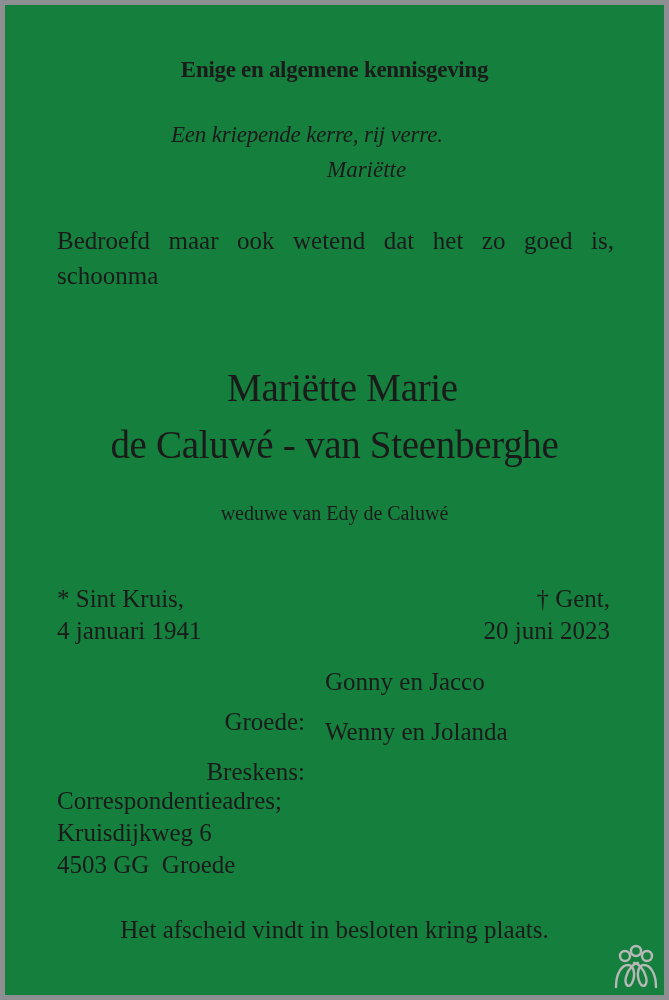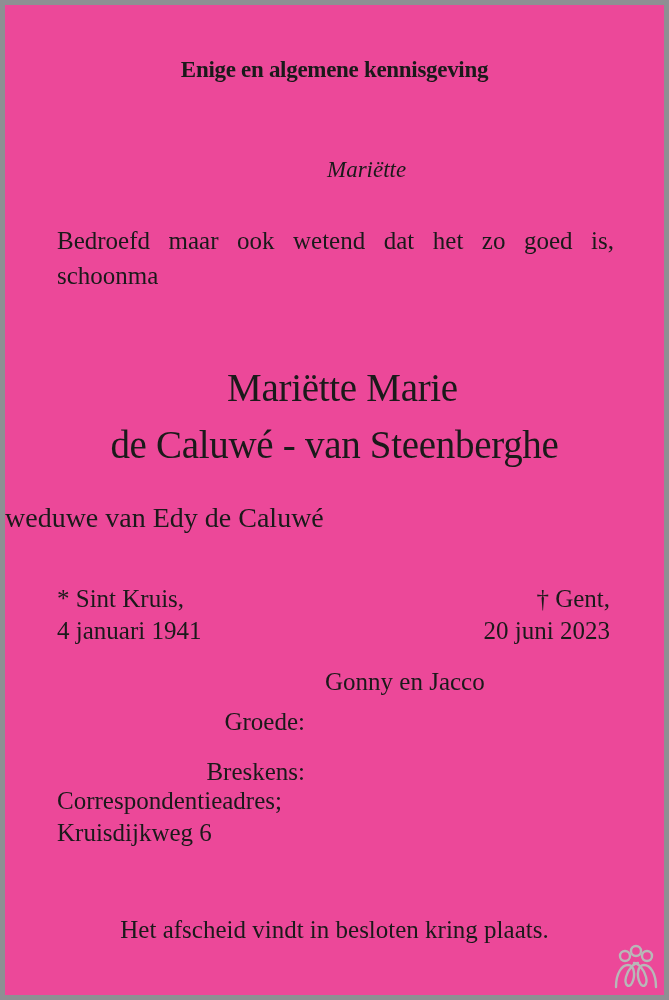--- a/index.html
+++ b/index.html
@@ -2,21 +2,21 @@
 <html><head>
 <meta charset="utf-8">
 <style>
   html, body { margin: 0; padding: 0; }
   body { width: 669px; height: 1000px; background: #ffffff; }
   .frame {
     position: relative;
     box-sizing: border-box;
     width: 669px; height: 1000px;
     border: 5px solid #8e8f93;
-    background: #ec4899;
+    background: #15803d;
     font-family: "Liberation Serif", "DejaVu Serif", serif;
     color: #1a1a1a;
   }
   .abs { position: absolute; white-space: nowrap; }
   .heading {
     left: 0; right: 0; top: 52px; text-align: center;
     font-weight: bold; font-size: 23px; letter-spacing: -0.3px;
   }
   .quote {
     left: 166px; top: 117px; font-style: italic; font-size: 23px; letter-spacing: -0.2px;
@@ -29,37 +29,38 @@
     font-size: 25px; line-height: 35px; white-space: normal;
   }
   .intro .l1 { display: block; text-align: justify; text-align-last: justify; }
   .intro .l2 { display: block; text-align: justify; text-align-last: justify; }
   .intro .l3 { display: block; }
   .name {
     left: 0; right: 0; text-align: center; font-size: 39px; letter-spacing: -0.3px;
   }
   .name1 { top: 360px; padding-left: 16px; }
   .name2 { top: 417px; }
-  .widow { left: 0; right: 0; top: 497px; font-size: 28px; }
+  .widow { left: 0; right: 0; top: 497px; text-align: center; font-size: 20px; }
   .birth, .death { top: 562px; font-size: 25px; line-height: 32px; margin-top: 16px; }
   .birth { left: 52px; }
   .death { right: 54px; text-align: right; }
   .fam-label { font-size: 25px; text-align: right; width: 200px; margin-top: 40px; }
   .fam-value { font-size: 25px; }
   .corr { left: 52px; top: 780px; font-size: 25px; line-height: 32px; }
   .footer { left: 0; right: 0; top: 911px; text-align: center; font-size: 25px; }
   .logo { position: absolute; right: 4px; bottom: 4px; width: 48px; height: 48px; }
 </style>
 </head>
 <body>
 
 <div class="frame">
 
   <div class="abs heading">Enige en algemene kennisgeving</div>
 
+  <div class="abs quote">Een kriepende kerre, rij verre.</div>
   <div class="abs quote-author">Mariëtte</div>
 
   <div class="abs intro">
     <span class="l1">Bedroefd maar ook wetend dat het zo goed is,</span>
     <span class="l3">schoonma</span>
   </div>
 
   <div class="abs name name1">Mariëtte Marie</div>
   <div class="abs name name2">de Caluwé - van Steenberghe</div>
 
@@ -70,24 +71,26 @@
     <div>4 januari 1941</div>
   </div>
   <div class="abs death">
     <div>† Gent,</div>
     <div>20 juni 2023</div>
   </div>
 
   <div class="abs fam-label" style="left:100px; top:663px;">Groede:</div>
   <div class="abs fam-value" style="left:320px; top:663px;">Gonny en Jacco</div>
   <div class="abs fam-label" style="left:100px; top:713px;">Breskens:</div>
+  <div class="abs fam-value" style="left:320px; top:713px;">Wenny en Jolanda</div>
 
   <div class="abs corr">
     <div>Correspondentieadres;</div>
     <div>Kruisdijkweg 6</div>
+    <div style="white-space:pre;">4503 GG  Groede</div>
   </div>
 
   <div class="abs footer">Het afscheid vindt in besloten kring plaats.</div>
 
   <svg class="logo" viewBox="0 0 48 48">
     <g fill="none" stroke="#b8b8b8" stroke-width="2.4" stroke-linecap="round">
       <circle cx="13" cy="13" r="5"></circle>
       <circle cx="24" cy="8" r="5"></circle>
       <circle cx="35" cy="13" r="5"></circle>
       <path d="M4 44 C4 30, 10 22, 16 22 C22 22, 24 32, 20 40 C17 46, 12 42, 14 34 C16 26, 22 20, 26 20"></path>

